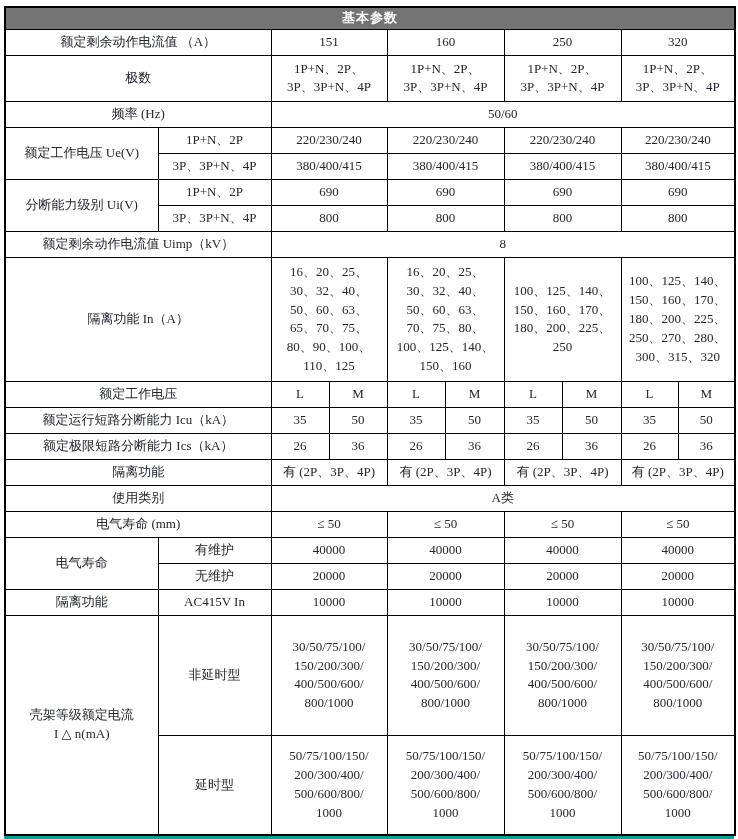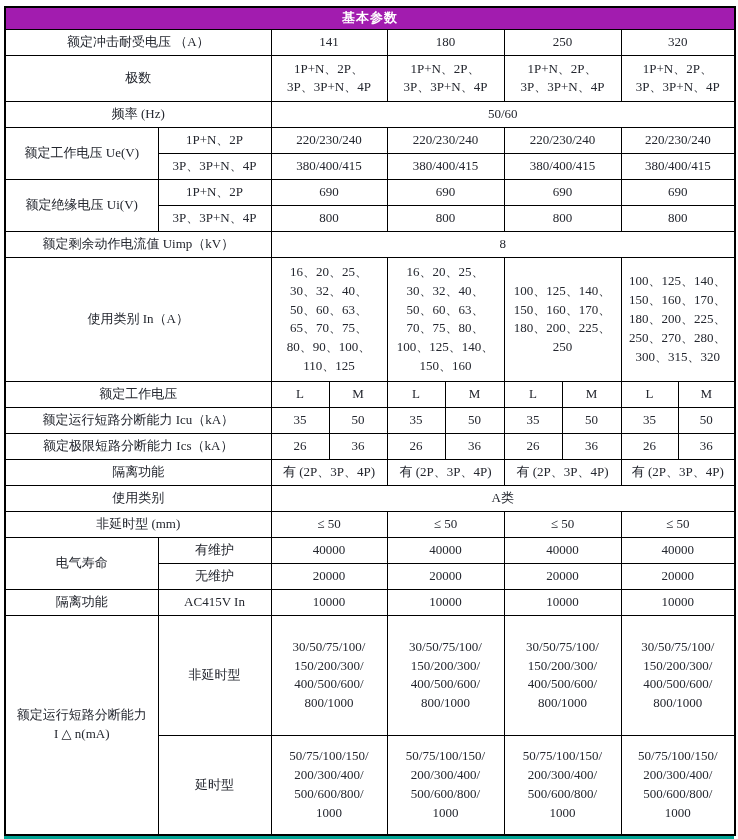--- a/index.html
+++ b/index.html
@@ -28,21 +28,21 @@
   table.params td {
     border: 1px solid #000;
     text-align: center;
     vertical-align: middle;
     font-size: 13px;
     padding: 1px 2px;
     overflow: hidden;
     line-height: 1.45;
   }
   td.title-cell {
-    background: #a21caf;
+    background: #737373;
     color: #ffffff;
     font-family: "Liberation Sans", "DejaVu Sans", sans-serif;
     font-size: 14.5px;
     font-weight: bold;
     letter-spacing: 1px;
   }
   td.pre { white-space: pre-line; }
   td.ta-l { text-align: left; padding-left: 6px; }
   td.in-cell { line-height: 1.55; vertical-align: middle; }
   td.residual-val { line-height: 2.1; }
@@ -71,23 +71,23 @@
       <col style="width:57px">
         <col style="width:57px">
     </colgroup>
 
     <tbody>
         <tr style="height:22px">
       <td colspan="10" class="title-cell">基本参数</td>
     </tr>
 
     <tr style="height:26px">
-      <td colspan="2">额定冲击耐受电压 （A）</td>
-      <td colspan="2">141</td>
-      <td colspan="2">180</td>
+      <td colspan="2">额定剩余动作电流值 （A）</td>
+      <td colspan="2">151</td>
+      <td colspan="2">160</td>
       <td colspan="2">250</td>
       <td colspan="2">320</td>
     </tr>
 
     <tr style="height:46px">
       <td colspan="2">极数</td>
       <td colspan="2" class="pre">1P+N、2P、
 3P、3P+N、4P</td>
       <td colspan="2" class="pre">1P+N、2P、
 3P、3P+N、4P</td>
@@ -112,42 +112,42 @@
     </tr>
     <tr style="height:26px">
       <td>3P、3P+N、4P</td>
       <td colspan="2">380/400/415</td>
       <td colspan="2">380/400/415</td>
       <td colspan="2">380/400/415</td>
       <td colspan="2">380/400/415</td>
     </tr>
 
     <tr style="height:26px">
-      <td rowspan="2">额定绝缘电压 Ui(V)</td>
+      <td rowspan="2">分断能力级别 Ui(V)</td>
       <td>1P+N、2P</td>
       <td colspan="2">690</td>
       <td colspan="2">690</td>
       <td colspan="2">690</td>
       <td colspan="2">690</td>
     </tr>
     <tr style="height:26px">
       <td>3P、3P+N、4P</td>
       <td colspan="2">800</td>
       <td colspan="2">800</td>
       <td colspan="2">800</td>
       <td colspan="2">800</td>
     </tr>
 
     <tr style="height:26px">
       <td colspan="2">额定剩余动作电流值 Uimp（kV）</td>
       <td colspan="8">8</td>
     </tr>
 
     <tr style="height:124px">
-      <td colspan="2">使用类别 In（A）</td>
+      <td colspan="2">隔离功能 In（A）</td>
       <td colspan="2" class="pre ta-l in-cell">16、20、25、
 30、32、40、
 50、60、63、
 65、70、75、
 80、90、100、
 110、125</td>
       <td colspan="2" class="pre ta-l in-cell">16、20、25、
 30、32、40、
 50、60、63、
 70、75、80、
@@ -207,21 +207,21 @@
       <td colspan="2">有 (2P、3P、4P)</td>
       <td colspan="2">有 (2P、3P、4P)</td>
     </tr>
 
     <tr style="height:26px">
       <td colspan="2">使用类别</td>
       <td colspan="8">A类</td>
     </tr>
 
     <tr style="height:26px">
-      <td colspan="2">非延时型 (mm)</td>
+      <td colspan="2">电气寿命 (mm)</td>
       <td colspan="2">≤ 50</td>
       <td colspan="2">≤ 50</td>
       <td colspan="2">≤ 50</td>
       <td colspan="2">≤ 50</td>
     </tr>
 
     <tr style="height:26px">
       <td rowspan="2">电气寿命</td>
       <td>有维护</td>
       <td colspan="2">40000</td>
@@ -240,21 +240,21 @@
     <tr style="height:26px">
       <td>隔离功能</td>
       <td>AC415V In</td>
       <td colspan="2">10000</td>
       <td colspan="2">10000</td>
       <td colspan="2">10000</td>
       <td colspan="2">10000</td>
     </tr>
 
     <tr style="height:120px">
-      <td rowspan="2" class="pre">额定运行短路分断能力
+      <td rowspan="2" class="pre">壳架等级额定电流
 I △ n(mA)</td>
       <td>非延时型</td>
       <td colspan="2" class="pre residual-val">30/50/75/100/
 150/200/300/
 400/500/600/
 800/1000</td>
       <td colspan="2" class="pre residual-val">30/50/75/100/
 150/200/300/
 400/500/600/
 800/1000</td>

